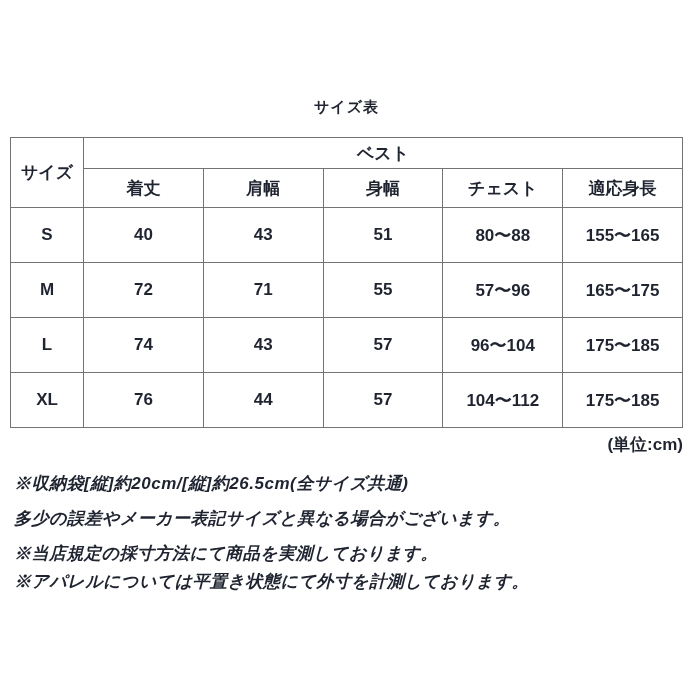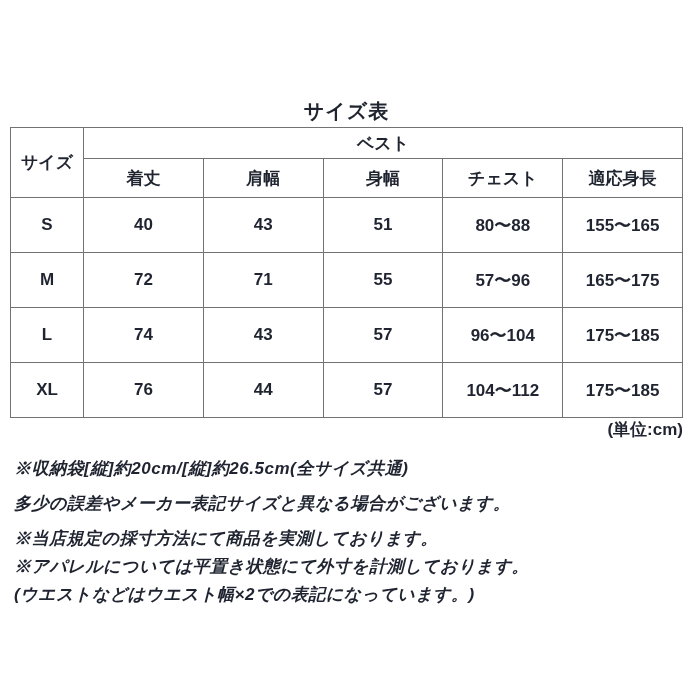--- a/index.html
+++ b/index.html
@@ -15,23 +15,23 @@
     color: #1f2430;
     overflow: hidden;
   }
   .wrap {
     padding-top: 98px;
   }
   .title {
     width: 673px;
     margin-left: 10px;
     text-align: center;
-    font-size: 20px;
+    font-size: 15px;
     letter-spacing: 1px;
-    margin-bottom: 2px;
+    margin-bottom: 20px;
   }
   table.size-table {
     border-collapse: collapse;
     table-layout: fixed;
     margin-left: 10px;
     width: 673px;
     font-size: 17px;
   }
   table.size-table th,
   table.size-table td {
@@ -42,20 +42,21 @@
     padding: 0;
     background: #ffffff;
   }
   col.c-size { width: 73px; }
   tr.group-row th { height: 30px; }
   tr.subhead-row th { height: 38px; }
   tr.data-row th, tr.data-row td { height: 54px; }
   .unit-note {
     width: 673px;
     margin-left: 10px;
+    margin-top: 5px;
     text-align: right;
     font-size: 17px;
   }
   .notes {
     margin: 16px 0 0 14px;
     font-size: 17px;
     font-style: italic;
   }
   .note-line {
     line-height: 23px;
@@ -133,16 +134,15 @@
     </tbody>
   </table>
 
   <div class="unit-note">(単位:cm)</div>
 
   <div class="notes">
     <div class="note-line gap-after">※収納袋[縦]約20cm/[縦]約26.5cm(全サイズ共通)</div>
     <div class="note-line gap-after">多少の誤差やメーカー表記サイズと異なる場合がございます。</div>
     <div class="note-line">※当店規定の採寸方法にて商品を実測しております。</div>
     <div class="note-line">※アパレルについては平置き状態にて外寸を計測しております。</div>
-    <div class="note-line">(ウエストなどはウエスト幅×2での表記になっています。)</div>
   </div>
 
 </div>
 
 </body></html>

